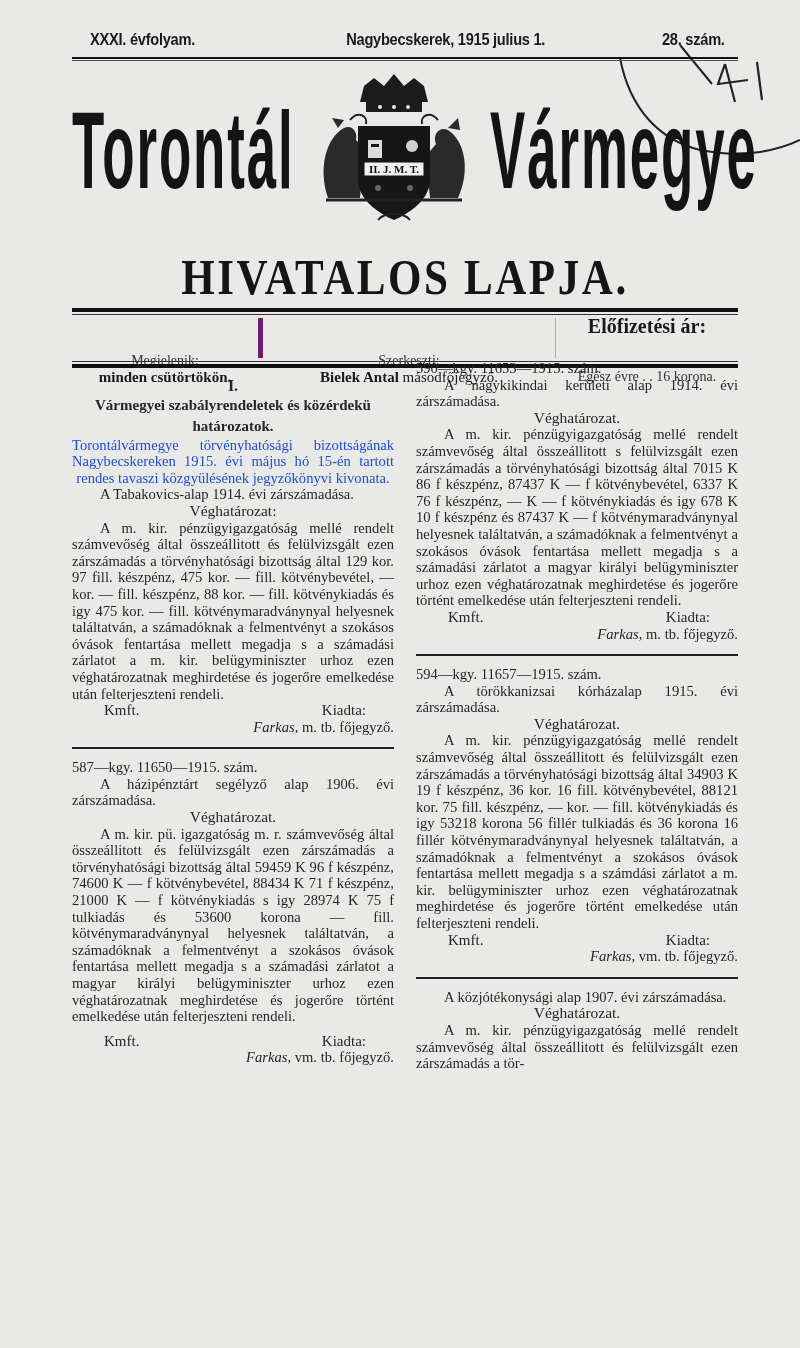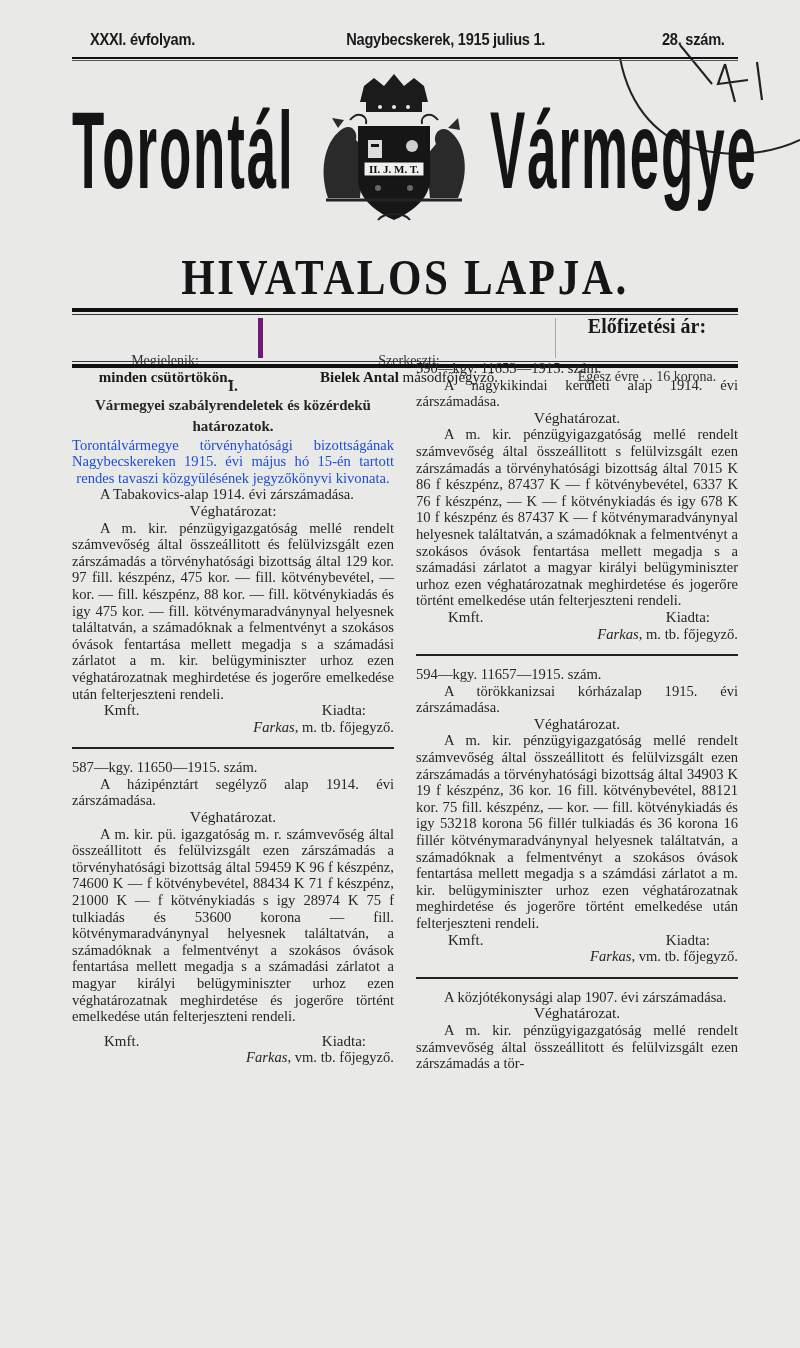--- a/index.html
+++ b/index.html
@@ -153,21 +153,21 @@
         <span>Kmft.</span>
         <span>Kiadta:</span>
       </div>
       <p class="sig2"><i>Farkas</i><span>, m. tb. főjegyző.</span></p>
     </div>
 
     <div class="art-rule"></div>
 
     <div>
       <p>587—kgy. 11650—1915. szám.</p>
-      <p class="indent">A házipénztárt segélyző alap 1914. évi zárszámadása.</p>
+      <p class="indent">A házipénztárt segélyző alap 1906. évi zárszámadása.</p>
       <p class="center veg">Véghatározat.</p>
       <p class="indent">A m. kir. pü. igazgatóság m. r. számvevőség által összeállitott és felülvizsgált ezen zárszámadás a törvényhatósági bizottság által 59459 K 96 f készpénz, 74600 K — f kötvénybevétel, 88434 K 71 f készpénz, 21000 K — f kötvénykiadás s igy 28974 K 75 f tulkiadás és 53600 korona — fill. kötvénymaradványnyal helyesnek találtatván, a számadóknak a felmentvényt a szokásos óvások fentartása mellett megadja s a számadási zárlatot a magyar királyi belügyminiszter urhoz ezen véghatározatnak meghirdetése és jogerőre történt emelkedése után felterjeszteni rendeli.</p>
       <div class="sig" style="margin-top:8px">
         <span>Kmft.</span>
         <span>Kiadta:</span>
       </div>
       <p class="sig2"><i>Farkas</i><span>, vm. tb. főjegyző.</span></p>
     </div>
   </div>
 

